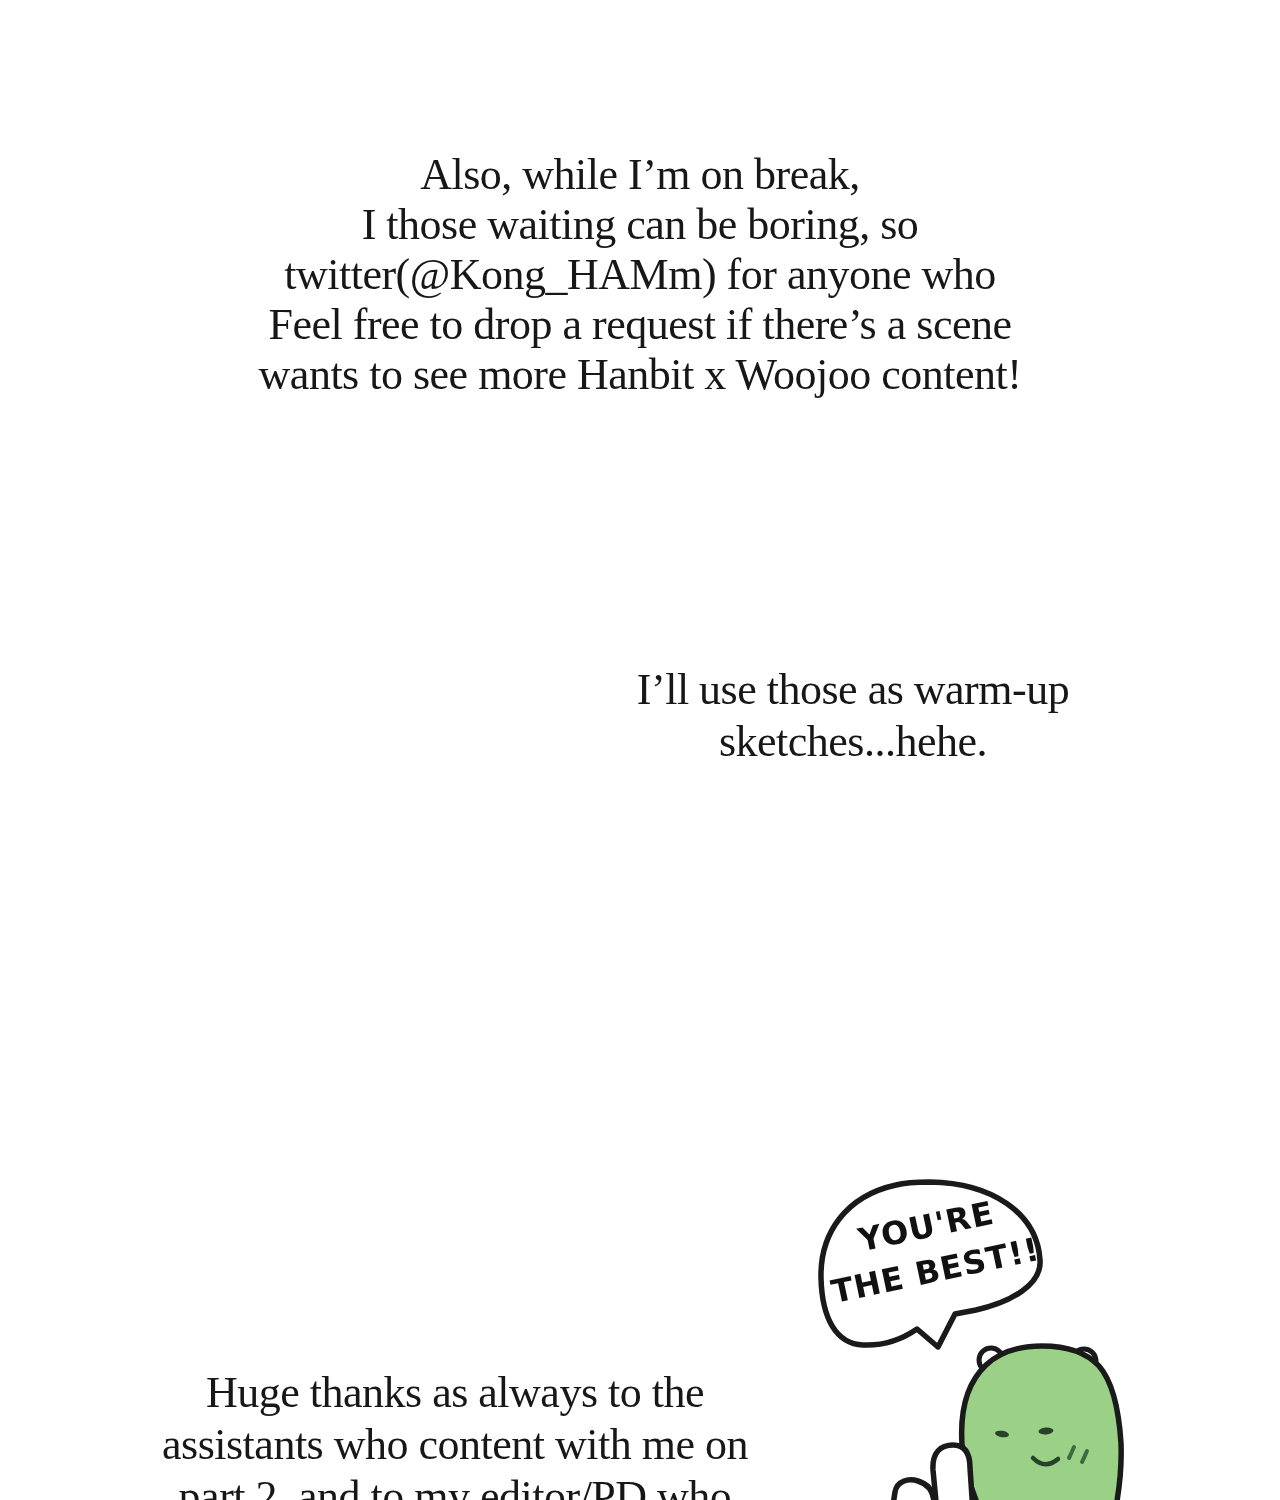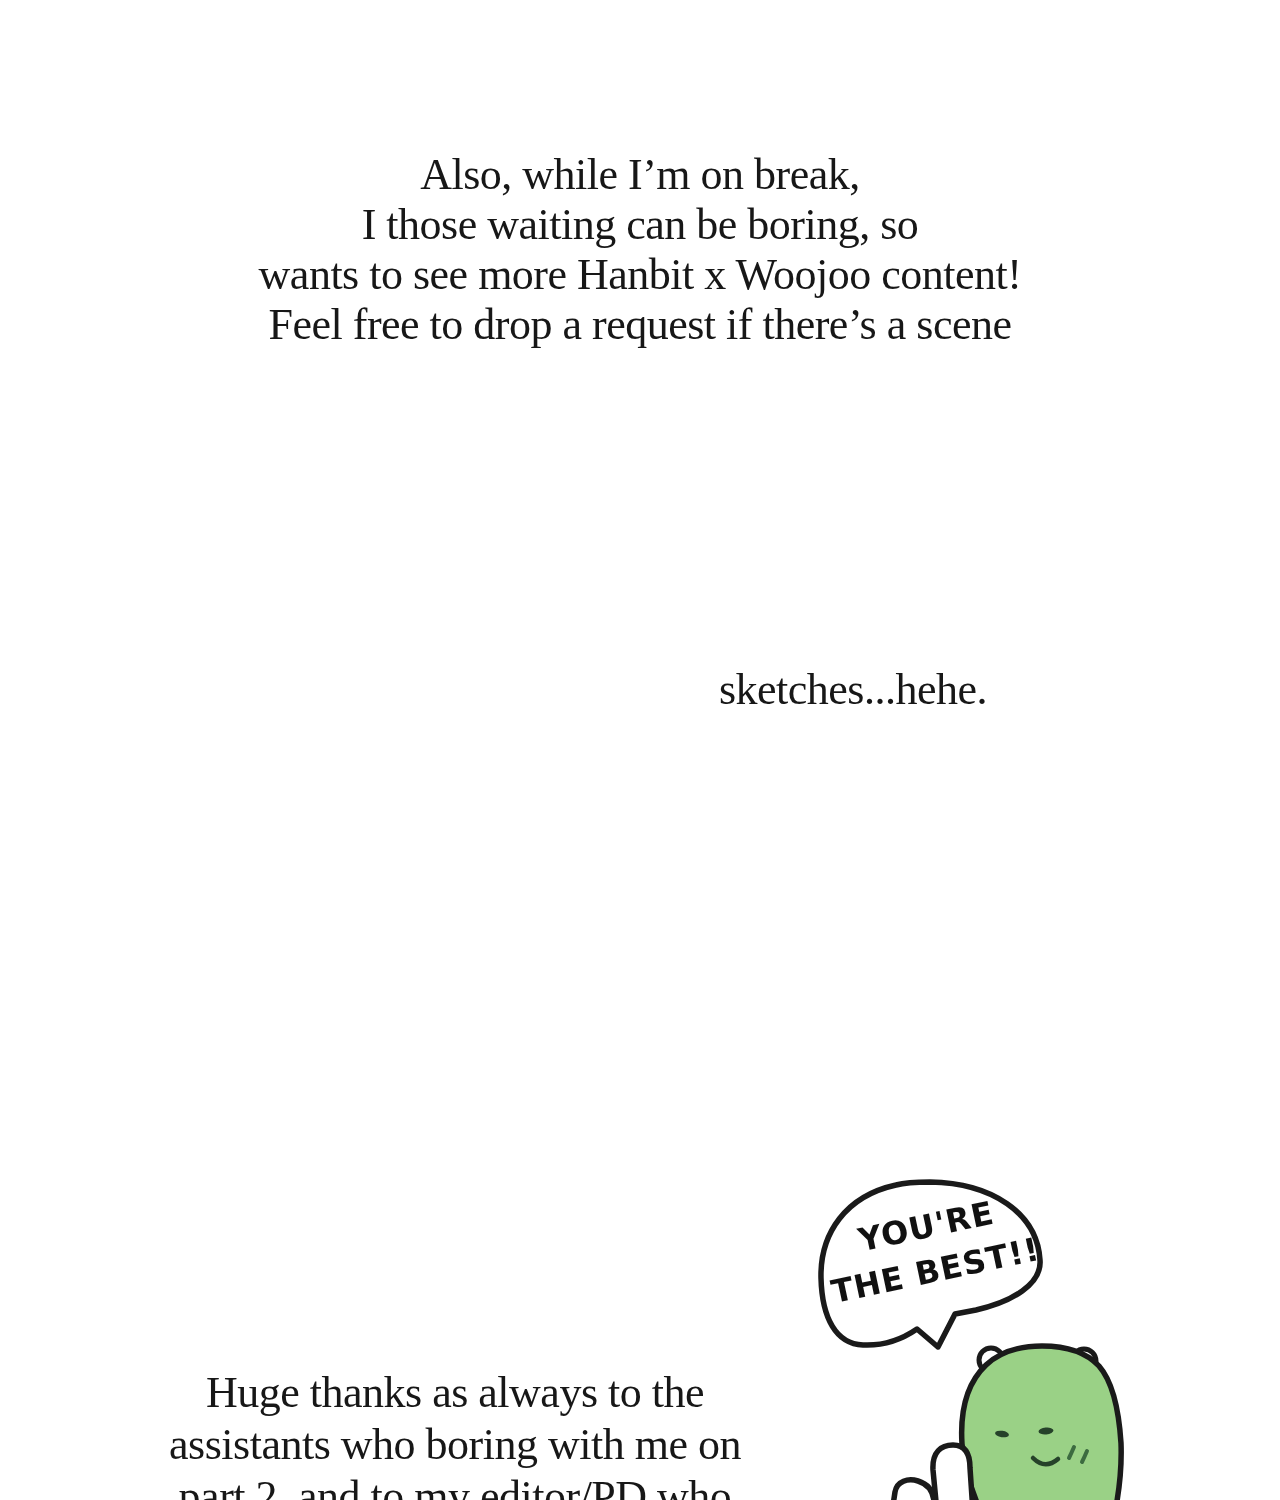--- a/index.html
+++ b/index.html
@@ -75,31 +75,33 @@
          L 973 1512 Z"></path>
     <path class="paw" d="M 892 1512 L 895 1492
          C 897 1481 908 1478 918 1481
          C 928 1484 933 1491 934 1501
          L 935 1512 Z"></path>
   </svg>
 
   <div class="note note-top">
     <span class="line">Also, while I’m on break,</span>
     <span class="line">I those waiting can be boring, so</span>
+    <span class="line">twitter(@Kong_HAMm) for anyone who</span>
+    <span class="line">Feel free to drop a request if there’s a scene</span>
     <span class="line">wants to see more Hanbit x Woojoo content!</span>
-    <span class="line">Feel free to drop a request if there’s a scene</span>
   </div>
 
   <div class="note note-middle">
+    <span class="line">I’ll use those as warm-up</span>
     <span class="line">sketches...hehe.</span>
   </div>
 
   <div class="note note-bottom">
     <span class="line">Huge thanks as always to the</span>
-    <span class="line">assistants who boring with me on</span>
+    <span class="line">assistants who content with me on</span>
     <span class="line">part 2, and to my editor/PD who</span>
   </div>
 
   <div class="bubble-text">
     <span class="line">YOU'RE</span>
     <span class="line">THE BEST!!</span>
   </div>
 
 </div>
 

